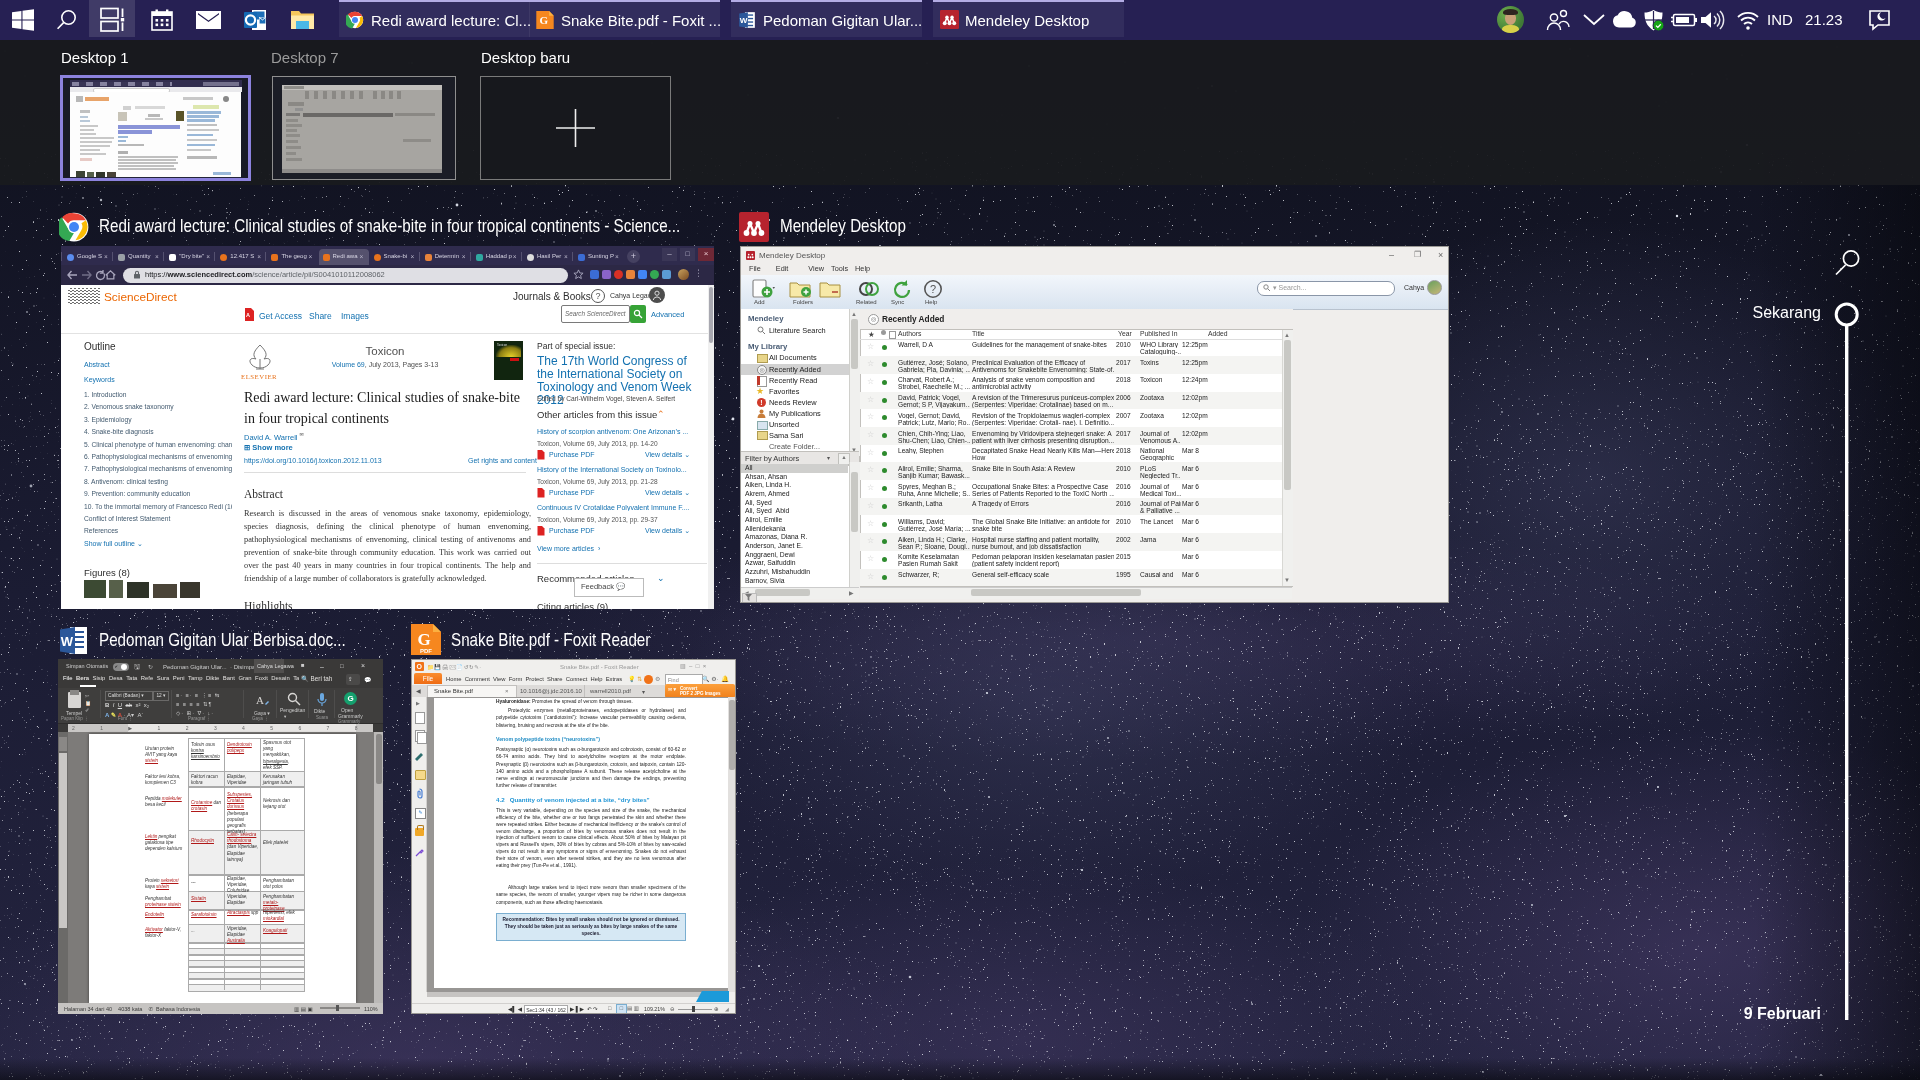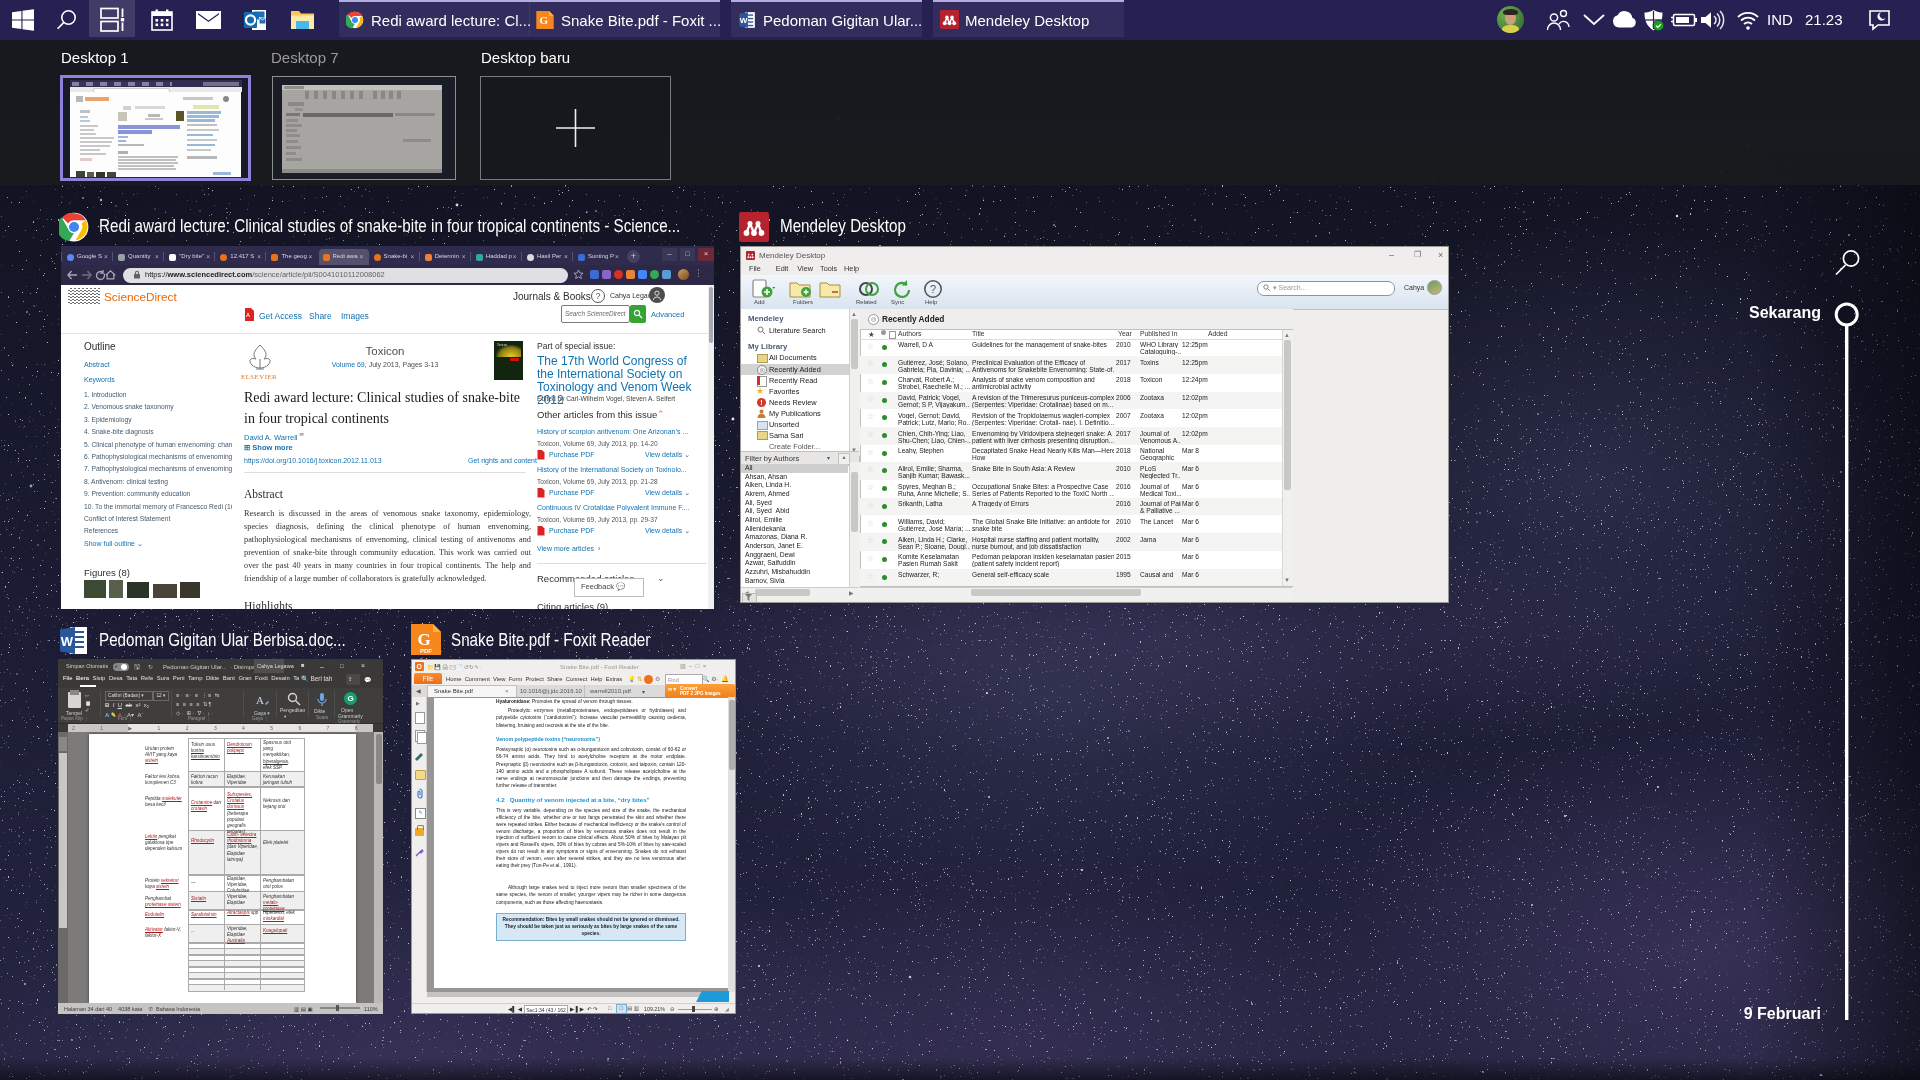--- a/index.html
+++ b/index.html
@@ -1447,21 +1447,21 @@
         <circle cx="7.5" cy="21" r="3.1"></circle>
         <circle cx="15" cy="21" r="3.1"></circle>
         <circle cx="22.5" cy="21" r="3.1"></circle>
       </g>
     </svg>
   <div class="a" style="left:18px;top:4px;font-size:8px;color:#555;">Mendeley Desktop</div>
   <div class="a" style="left:648px;top:3px;font-size:9px;color:#666;">–</div>
   <div class="a" style="left:673px;top:3px;font-size:8px;color:#666;">❐</div>
   <div class="a" style="left:697px;top:3px;font-size:9px;color:#666;">×</div>
   
-  <div class="a" style="left:8px;top:17px;font-size:7.3px;color:#333;"><span>File</span><span style="margin-left:15px">Edit</span><span style="margin-left:9px">View</span><span style="margin-left:7px">Tools</span><span style="margin-left:7px">Help</span></div>
+  <div class="a" style="left:8px;top:17px;font-size:7.3px;color:#333;"><span>File</span><span style="margin-left:15px">Edit</span><span style="margin-left:20px">View</span><span style="margin-left:7px">Tools</span><span style="margin-left:7px">Help</span></div>
   
   <div class="a" style="left:0;top:28px;width:707px;height:34px;background:linear-gradient(#f2f6fb,#d9e4f0);border-bottom:1px solid #b8c2ce;"></div>
   <g></g>
   <svg class="a" style="left:10px;top:32px" width="24" height="20" viewBox="0 0 24 20">
     <rect x="2" y="1" width="13" height="17" rx="1.5" fill="#fdfdfd" stroke="#888" stroke-width="1.2"></rect>
     <circle cx="16" cy="13" r="5.5" fill="#3fa23f"></circle>
       <path d="M16 10 v6 M13 13 h6" stroke="#fff" stroke-width="1.6"></path>
     <path d="M21.5 8 l2.5 0 -1.25 2z" fill="#555"></path>
   </svg>
   <svg class="a" style="left:48px;top:32px" width="24" height="20" viewBox="0 0 24 20">
@@ -1970,14 +1970,14 @@
   <div class="a" style="left:302px;top:346px;font-size:5.5px;color:#555;">⊕</div>
   <div class="a" style="left:313px;top:346px;font-size:5px;color:#888;">◢</div>
 </div>
 
 <svg class="a" style="left:1820px;top:240px" width="45" height="790" viewBox="0 0 45 790">
   <circle cx="31" cy="18.5" r="7.6" fill="none" stroke="#fff" stroke-width="1.7"></circle>
   <line x1="25.5" y1="25" x2="16" y2="34.5" stroke="#fff" stroke-width="1.7"></line>
   <circle cx="26.7" cy="74.5" r="10.5" fill="none" stroke="#fff" stroke-width="3"></circle>
   <line x1="26.7" y1="84.5" x2="26.7" y2="780" stroke="#fff" stroke-width="3.4"></line>
 </svg>
-<div class="a" style="left:1685px;top:304px;width:136px;text-align:right;font-size:16px;font-weight:bold;color:#fff;">Sekarang</div>
+<div class="a" style="left:1685px;top:304px;width:136px;text-align:right;font-size:16px;font-weight:normal;color:#fff;">Sekarang</div>
 <div class="a" style="left:1685px;top:1005px;width:136px;text-align:right;font-size:16px;font-weight:bold;color:#fff;">9 Februari</div>
 
 </body></html>

